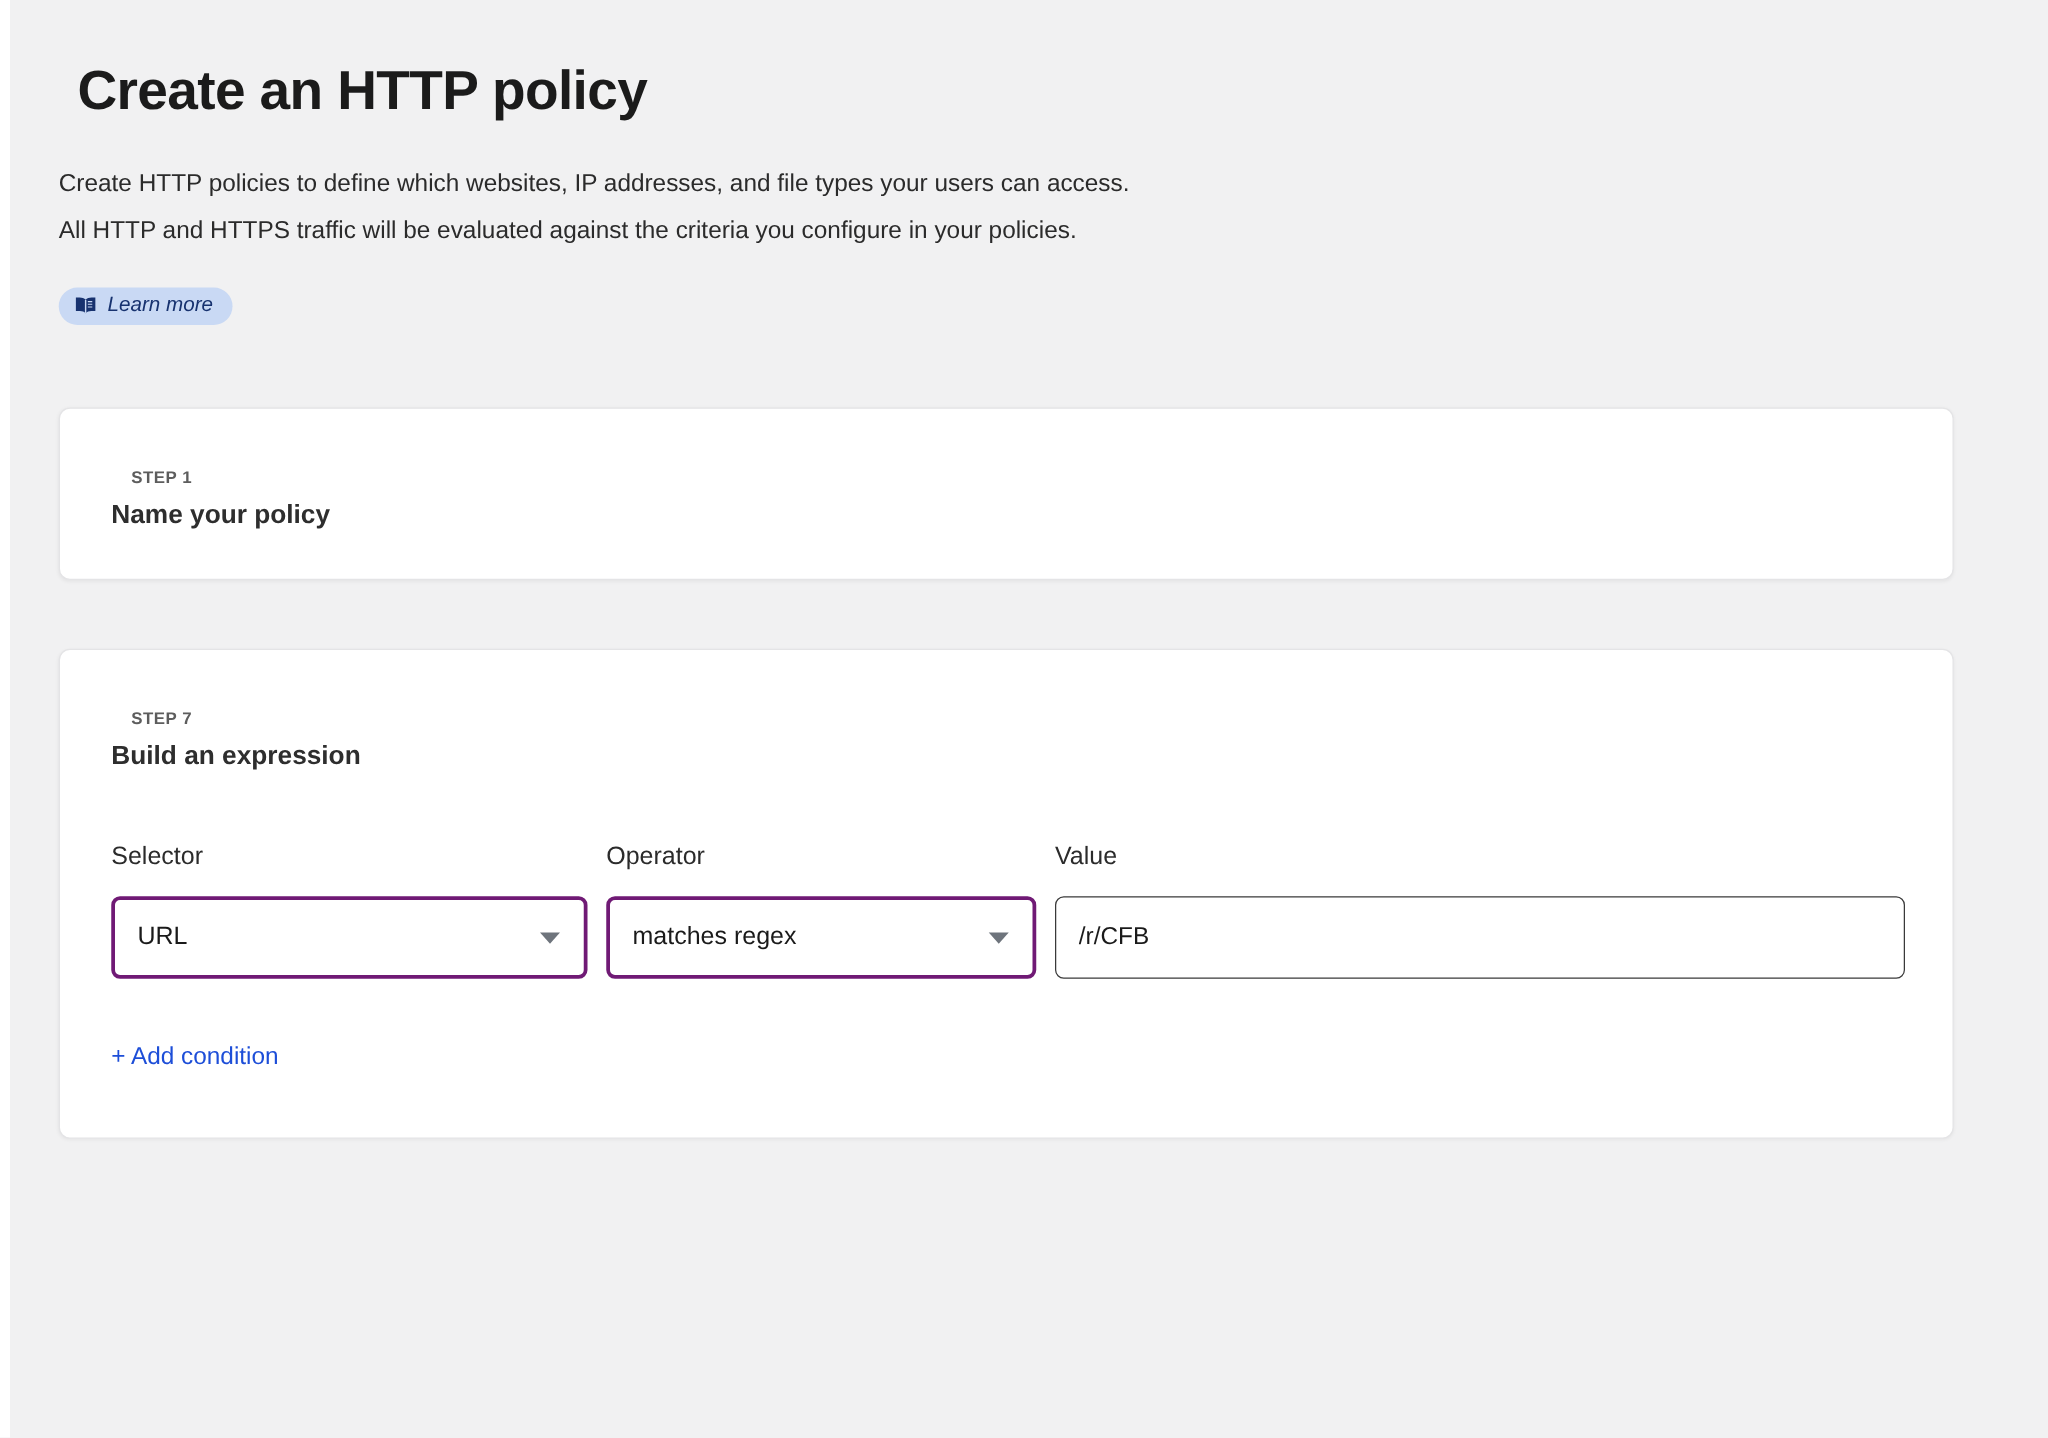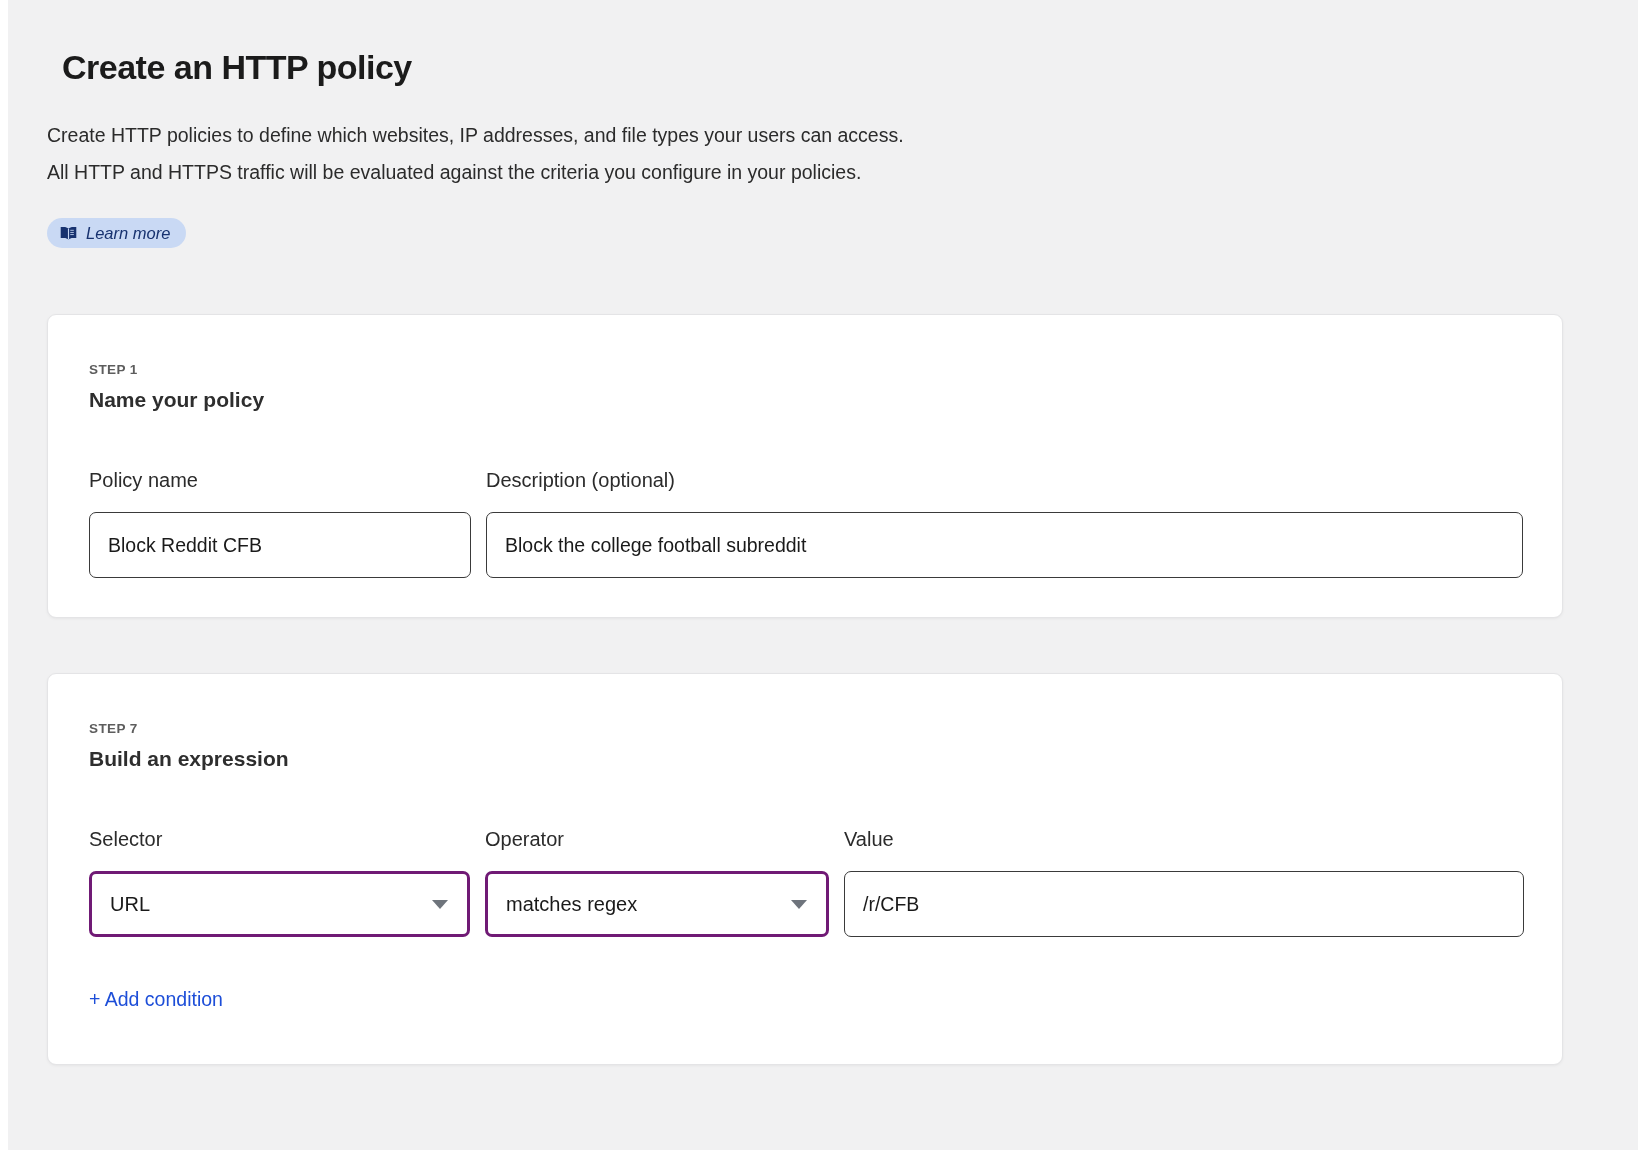--- a/index.html
+++ b/index.html
@@ -11,21 +11,21 @@
     overflow: hidden;
   }
   .left-strip {
     position: absolute; left: 0; top: 0;
     width: 8px; height: 1150px; background: #ffffff;
   }
   .content { position: absolute; left: 47px; top: 0; width: 1516px; }
 
   h1.page-title {
     margin: 48px 0 0 15px;
-    font-size: 34px; font-weight: 700; color: #1b1b1b;
+    font-size: 44px; font-weight: 700; color: #1b1b1b;
     letter-spacing: -0.5px; line-height: 1.15;
   }
   .page-desc {
     margin-top: 30px;
     font-size: 19.5px; line-height: 37px; color: #2b2b2b;
   }
   .learn-more {
     margin-top: 27px;
     display: inline-flex; align-items: center; gap: 9px;
     height: 30px; padding: 0 16px 0 13px;
@@ -41,21 +41,21 @@
     border: 1px solid #e4e4e6;
     border-radius: 9px;
     box-shadow: 0 1px 3px rgba(0,0,0,0.05);
     width: 1516px;
     padding: 47px 40px 40px 41px;
   }
   .card.step1 { margin-top: 66px; padding-bottom: 39px; }
   .card.step2 { margin-top: 55px; padding-bottom: 53px; }
 
   .step-label {
-    font-size: 13.5px; font-weight: 700; color: #5d5d5d; letter-spacing: 0.4px;
+    font-size: 13.5px; font-weight: 700; color: #5d5d5d; letter-spacing: 0.4px; margin-left: 16px;
   }
   .card-heading {
     margin-top: 11px;
     font-size: 21px; font-weight: 700; color: #2e2e2e;
   }
   .fields-row { display: flex; gap: 15px; margin-top: 57px; }
   .field-label {
     display: block;
     font-size: 20px; color: #2b2b2b; margin-bottom: 20px;
   }
@@ -122,30 +122,20 @@
       </svg>
     </span>
     <span>Learn more</span>
   </button>
 
   
   <section class="card step1">
     <div class="step-label">STEP 1</div>
     <div class="card-heading">Name your policy</div>
 
-    <div class="fields-row">
-      <div>
-        <label class="field-label">Policy name</label>
-        <input class="text-input w-policy" type="text" value="Block Reddit CFB" style="">
-      </div>
-      <div>
-        <label class="field-label">Description (optional)</label>
-        <input class="text-input w-desc" type="text" value="Block the college football subreddit" style="">
-      </div>
-    </div>
   </section>
 
   
   <section class="card step2">
     <div class="step-label">STEP 7</div>
     <div class="card-heading">Build an expression</div>
 
     <div class="fields-row">
       <div>
         <label class="field-label">Selector</label>

